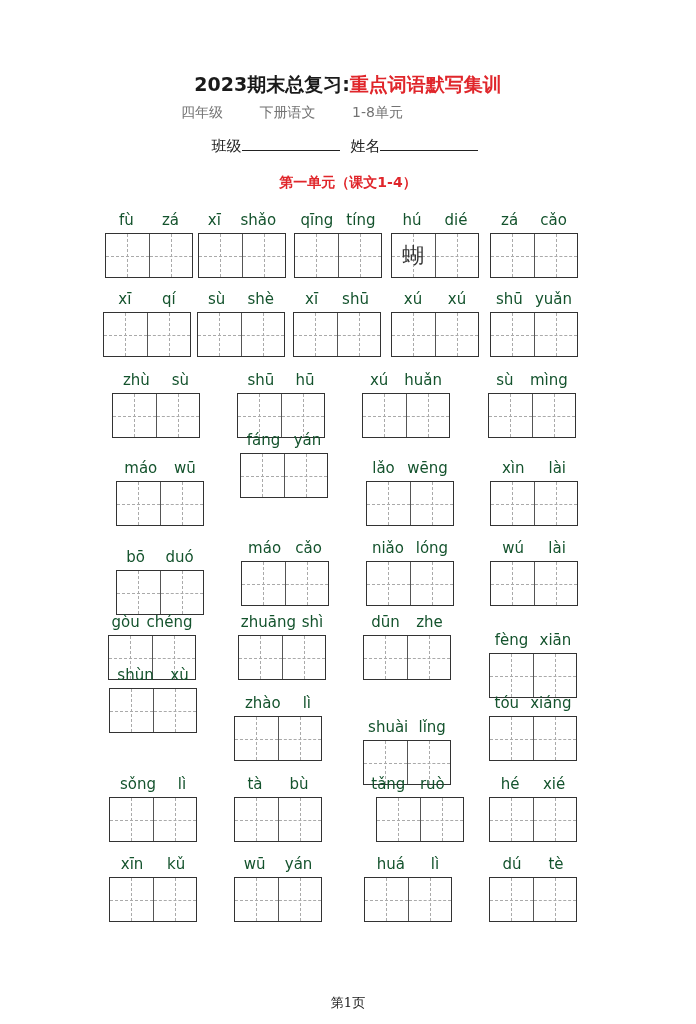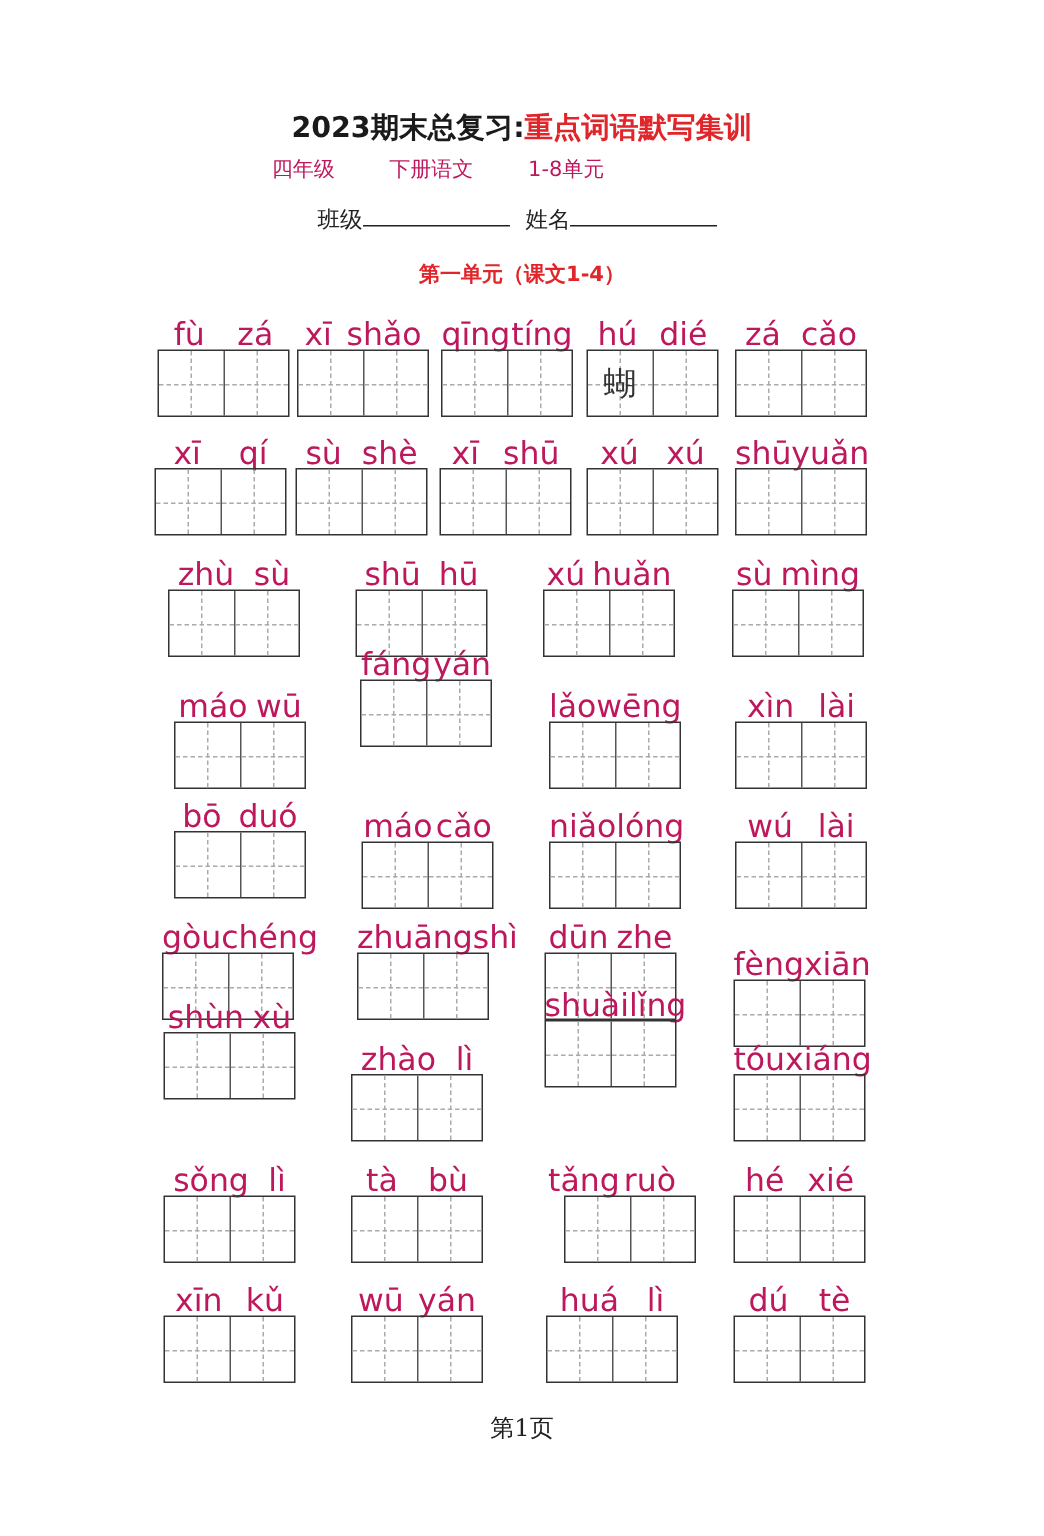--- a/index.html
+++ b/index.html
@@ -3,45 +3,45 @@
   <meta charset="utf-8">
   <style>
     html, body { margin: 0; padding: 0; background: #ffffff; }
     body { width: 696px; height: 1024px; position: relative; overflow: hidden;
            font-family: "DejaVu Sans", sans-serif; color: #222; }
     .title { position: absolute; top: 72px; left: 0; width: 696px; text-align: center;
              font-size: 19px; font-weight: bold; letter-spacing: 0px; }
     .title .black { color: #1a1a1a; }
     .title .red { color: #e0262b; }
     .subtitle { position: absolute; top: 104px; left: 0; width: 584px; text-align: center;
-                font-size: 14px; color: #be185d; }
+                font-size: 14px; color: #737373; }
     .subtitle span { margin: 0 16px; }
     .namerow { position: absolute; top: 136px; left: 0; width: 696px; text-align: center;
                font-size: 15px; color: #222; }
     .namerow .line { display: inline-block; width: 98px; border-bottom: 1px solid #222;
                      height: 14px; vertical-align: baseline; margin-right: 6px; }
     .unit { position: absolute; top: 174px; left: 0; width: 696px; text-align: center;
             font-size: 14px; font-weight: bold; color: #e0262b; }
     .item { position: absolute; width: 88px; }
     .pinyin { position: absolute; left: 0; width: 88px; top: -22px; height: 20px;
-              display: flex; justify-content: space-around; font-size: 21px;
-              font-family: "DejaVu Sans", sans-serif; color: #be185d; white-space: nowrap; }
+              display: flex; justify-content: space-around; font-size: 15px;
+              font-family: "DejaVu Sans", sans-serif; color: #14532d; white-space: nowrap; }
     .box { position: relative; width: 88px; height: 45px; border: 1.5px solid #333;
            box-sizing: border-box; display: flex; }
     .cell { position: relative; flex: 1; height: 100%; box-sizing: border-box; }
     .cell + .cell { border-left: 1px solid #555; }
     .cell::before { content: ""; position: absolute; left: 50%; top: 0; bottom: 0;
                     border-left: 1px dashed #aaa; }
     .cell::after { content: ""; position: absolute; top: 50%; left: 0; right: 0;
                    border-top: 1px dashed #aaa; }
     .cell .ch { position: absolute; inset: 0; display: flex; align-items: center;
                 justify-content: center; font-size: 22px; font-family: "DejaVu Serif", serif;
                 color: #333; z-index: 2; background: transparent; }
-    .footer { position: absolute; top: 942px; left: 0; width: 696px; text-align: center;
-              font-size: 16px; font-family: "DejaVu Serif", serif; color: #222; }
+    .footer { position: absolute; top: 994px; left: 0; width: 696px; text-align: center;
+              font-size: 13px; font-family: "DejaVu Serif", serif; color: #222; }
   </style>
 </head>
 <body>
 
 <div class="title">
   <span class="black">2023期末总复习:</span><span class="red">重点词语默写集训</span>
 </div>
 
 <div class="subtitle">
   <span>四年级</span>
@@ -302,21 +302,21 @@
       </div>
       <div class="box">
         <div class="cell">
           <span class="ch"></span>
         </div>
         <div class="cell">
           <span class="ch"></span>
         </div>
       </div>
     </div>
-    <div class="item" style="left: 116px; top: 554px;">
+    <div class="item" style="left: 116px; top: 570px;">
       <div class="pinyin">
         <span>bō</span>
         <span>duó</span>
       </div>
       <div class="box">
         <div class="cell">
           <span class="ch"></span>
         </div>
         <div class="cell">
           <span class="ch"></span>
@@ -442,21 +442,21 @@
       </div>
       <div class="box">
         <div class="cell">
           <span class="ch"></span>
         </div>
         <div class="cell">
           <span class="ch"></span>
         </div>
       </div>
     </div>
-    <div class="item" style="left: 363px; top: 680px; border-radius: 10px;">
+    <div class="item" style="left: 363px; top: 740px; border-radius: 10px;">
       <div class="pinyin">
         <span>shuài</span>
         <span>lǐng</span>
       </div>
       <div class="box">
         <div class="cell">
           <span class="ch"></span>
         </div>
         <div class="cell">
           <span class="ch"></span>

